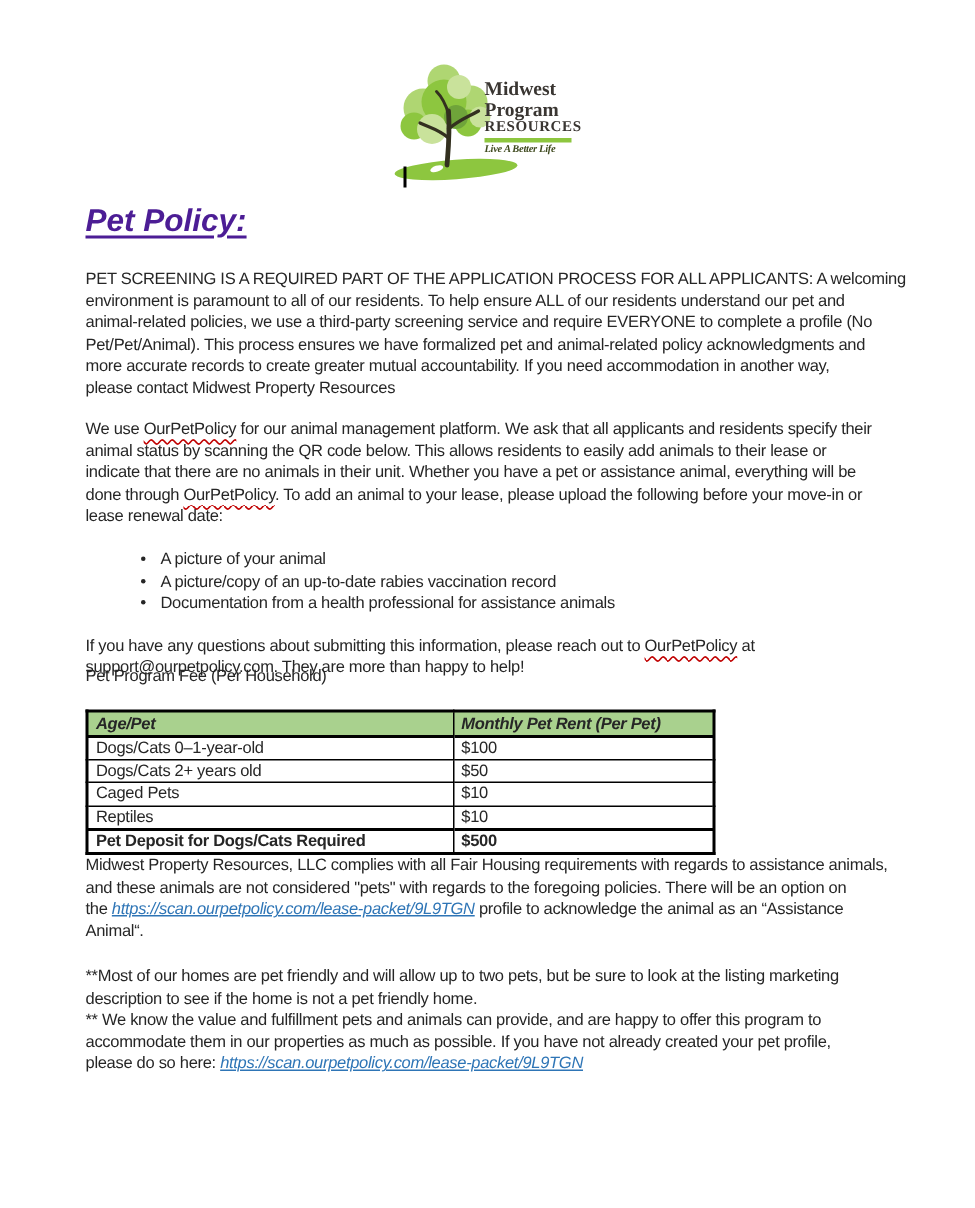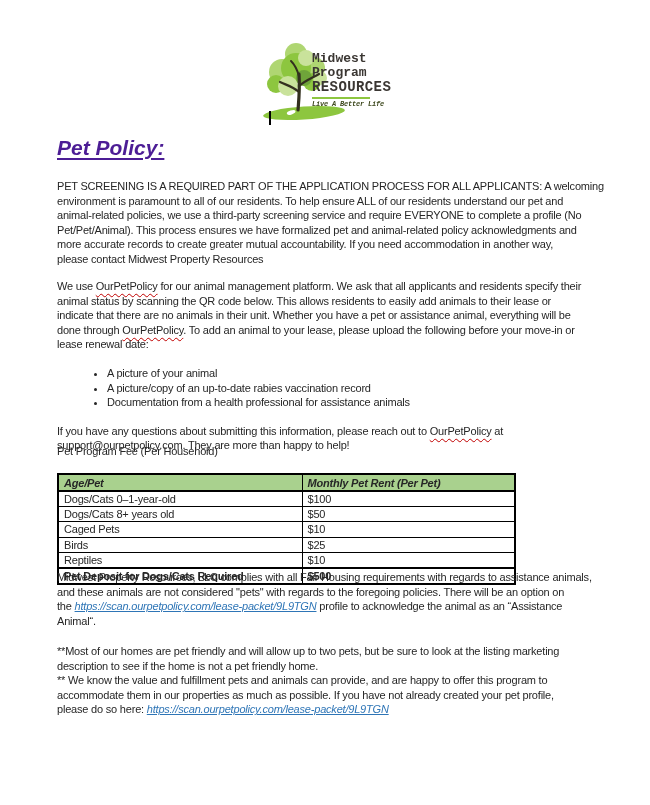--- a/index.html
+++ b/index.html
@@ -3,24 +3,24 @@
 <meta charset="utf-8">
 <style>
   html,body{margin:0;padding:0;background:#ffffff;}
   .page{
     position:relative; width:650px; height:805px; background:#fff;
     font-family:"Liberation Sans", sans-serif; color:#262626; overflow:hidden;
   }
   
   .logo{position:absolute; left:262px; top:42px; width:120px; height:82px;}
   .logo svg{position:absolute; left:0; top:0;}
-  .logo-text{position:absolute; left:50px; top:10px; width:60px;
-    font-family:Liberation Mono, monospace; color:#3a3632; line-height:1.04;}
+  .logo-text{position:absolute; left:61px; top:10px; width:60px;
+    font-family:Liberation Serif, serif; color:#3a3632; line-height:1.04;}
   .logo-name{font-size:13px; font-weight:bold;}
-  .logo-resources{font-size:14px; font-weight:bold; letter-spacing:.4px; margin-top:1px;}
+  .logo-resources{font-size:10px; font-weight:bold; letter-spacing:.4px; margin-top:1px;}
   .logo-rule{height:2.5px; background:#8dc63f; margin:2px 0 1.5px 0; width:58px;}
   .logo-tagline{font-size:7px; font-weight:bold; font-style:italic; letter-spacing:-.2px; color:#3f4a1f; white-space:nowrap;}
   .cursor{position:absolute; left:269px; top:111px; width:1.5px; height:14px; background:#000;}
   
   .title{
     position:absolute; left:57px; top:136px; margin:0;
     font-size:21px; font-weight:bold; font-style:italic;
     text-decoration:underline; text-decoration-thickness:1.5px; text-underline-offset:3px;
     letter-spacing:0; color:#4c1d95;
   }
@@ -41,21 +41,21 @@
     text-decoration-thickness:1px; text-underline-offset:2.5px;
     text-decoration-skip-ink:none;
   }
   .link{
     color:#2e75b6; font-weight:normal; font-style:italic;
     text-decoration:underline; cursor:pointer;
   }
   
   .fee-caption{font-size:11px; letter-spacing:-.2px; line-height:15px; margin-bottom:14px;}
   table.fee{
-    border-collapse:collapse; width:459px; table-layout:fixed;
+    border-collapse:collapse; width:420px; table-layout:fixed;
     border:2px solid #000;
   }
   table.fee th, table.fee td{
     border:1px solid #000; font-size:11px; letter-spacing:-.2px;
     padding:0 0 0 5px; height:14.2px; vertical-align:middle; text-align:left;
   }
   table.fee th{
     background:#a9d18e; font-weight:bold; font-style:italic; height:15px;
     border-bottom:2px solid #000;
   }
@@ -136,30 +136,26 @@
       <tbody>
           <tr>
         <th>Age/Pet</th>
         <th>Monthly Pet Rent (Per Pet)</th>
       </tr>
       <tr>
         <td>Dogs/Cats 0–1-year-old</td>
         <td>$100</td>
       </tr>
       <tr>
-        <td>Dogs/Cats 8+ years old</td>
+        <td>Dogs/Cats 2+ years old</td>
         <td>$50</td>
       </tr>
       <tr>
         <td>Caged Pets</td>
         <td>$10</td>
-      </tr>
-      <tr>
-        <td>Birds</td>
-        <td>$25</td>
       </tr>
       <tr>
         <td>Reptiles</td>
         <td>$10</td>
       </tr>
       <tr class="bold-row">
         <td>Pet Deposit for Dogs/Cats Required</td>
         <td>$500</td>
       </tr>
     </tbody>

